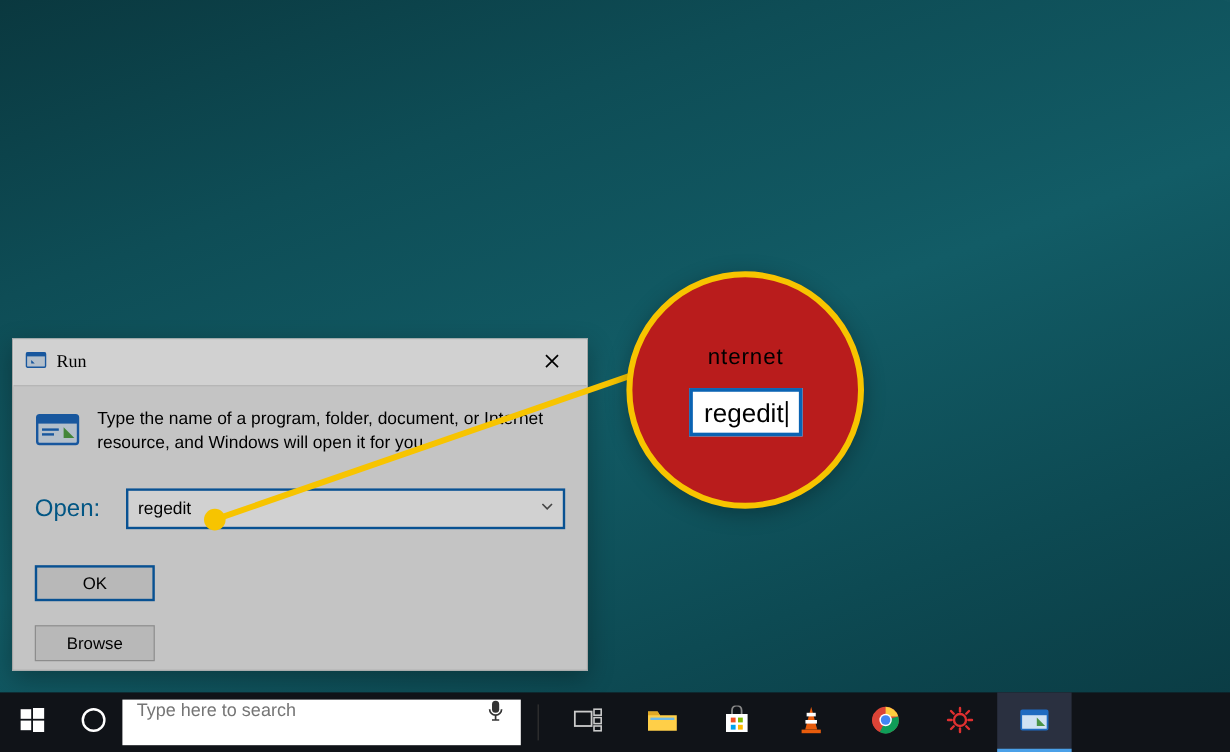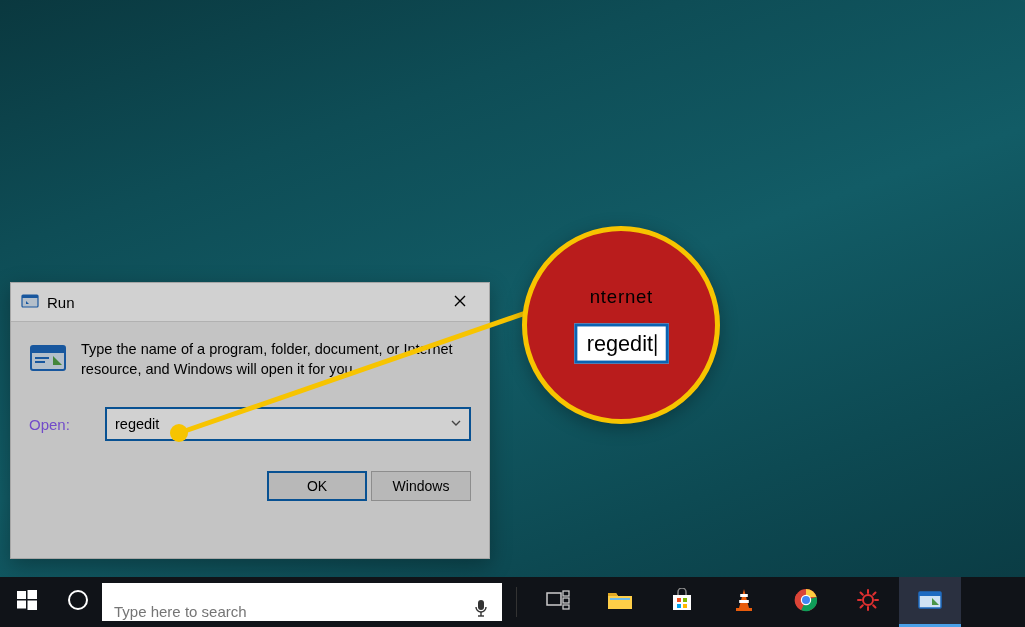--- a/index.html
+++ b/index.html
@@ -30,51 +30,53 @@
     background: #f0f0f0;
     border: 1px solid #a6a6a6;
     box-shadow: 0 6px 20px rgba(0,0,0,.3);
   }
   .run-titlebar {
     display:flex; align-items:center; justify-content:space-between;
     height: 38px;
     padding: 0 6px 0 10px;
     background: #ffffff;
     border-bottom: 1px solid #d8d8d8;
+    font-family: Liberation Serif, serif;
   }
   .run-titlebar .ttl { display:flex; align-items:center; gap:8px; font-size:15px; color:#000;}
   .run-close {
     width: 46px; height: 30px; display:flex; align-items:center; justify-content:center;
     background: transparent; border:none; cursor:pointer;
   }
   .run-body { padding: 18px 18px 10px 18px; }
   .run-msg-row { display:flex; gap:14px; align-items:flex-start; }
   .run-icon-lg {
     width:38px; height:38px; flex:0 0 auto;
     display:flex; align-items:center; justify-content:center;
   }
   .run-msg { font-size:14.5px; color:#000; line-height:1.35; }
   .run-open-row { display:flex; align-items:center; gap:14px; margin-top:28px; }
-  .run-open-lbl { font-size:15px; color:#8b5cf6; width:62px; }
+  .run-open-lbl { font-size:20px; color:#0369a1; width:62px; }
   .run-combo {
     flex:1; height:30px; position:relative;
     border:2px solid #0a63b3; background:#fff;
     display:flex; align-items:center;
   }
   .run-combo input {
     border:none; outline:none; flex:1; height:100%; padding:0 8px;
     font-family:inherit; font-size:14.5px; color:#000; background:transparent;
   }
   .run-combo .chev {
     width:26px; height:100%; display:flex; align-items:center; justify-content:center;
     cursor:pointer;
   }
   .run-buttons {
-    display:flex; gap:4px; justify-content:flex-end;
+    display:flex; gap:20px; justify-content:flex-end;
     padding: 20px 18px 18px 18px;
+    flex-direction: column;
   }
   .run-btn {
     width: 100px; height:30px;
     background:#e1e1e1; border:1px solid #adadad;
     font-size:14px; color:#000; cursor:pointer;
     font-family:inherit;
   }
   .run-btn.default { border:2px solid #0a63b3; background:#e1e1e1; }
 
   
@@ -91,22 +93,22 @@
   }
   .tb-start {
     width:54px; height:100%; display:flex; align-items:center; justify-content:center;
     cursor:pointer;
   }
   .tb-cortana {
     width:48px; height:100%; display:flex; align-items:center; justify-content:center;
     cursor:pointer;
   }
   .tb-search {
-    height:38px; width:400px; margin-left:0;
-    background:#fff; display:flex; align-items:flex-end;
+    height:38px; width:332px; margin-left:0;
+    background:#fff; display:flex; align-items:flex-start;
     padding:0 10px; box-sizing:border-box;
   }
   .tb-search input {
     flex:1; border:none; outline:none; font-size:15px; color:#555;
     font-family:inherit; background:transparent;
   }
   .tb-mic { width:22px; display:flex; align-items:center; justify-content:center; cursor:pointer;}
   .tb-divider { width:1px; height:60%; background:#333; margin:0 10px 0 14px;}
   .tb-icons { display:flex; align-items:center; height:100%; gap:0; }
   .tb-icon {
@@ -197,21 +199,21 @@
                 <path d="M2 4 L6 8 L10 4" stroke="#555" stroke-width="1.4" fill="none"></path>
               </svg>
           </span>
         </div>
       </div>
     </div>
   </div>
 
   <div class="run-buttons">
     <button class="run-btn default">OK</button>
-    <button class="run-btn">Windows</button>
+    <button class="run-btn">Browse</button>
   </div>
 
   <div class="dialog-dim"></div>
 </div>
 
 <svg class="callout-line" style="position:absolute; left:0; top:0;" width="1025" height="627">
   <line x1="179" y1="433" x2="540" y2="308" stroke="#f7c400" stroke-width="5"></line>
 </svg>
 <div class="callout-dot"></div>
 <div class="callout-bubble">

